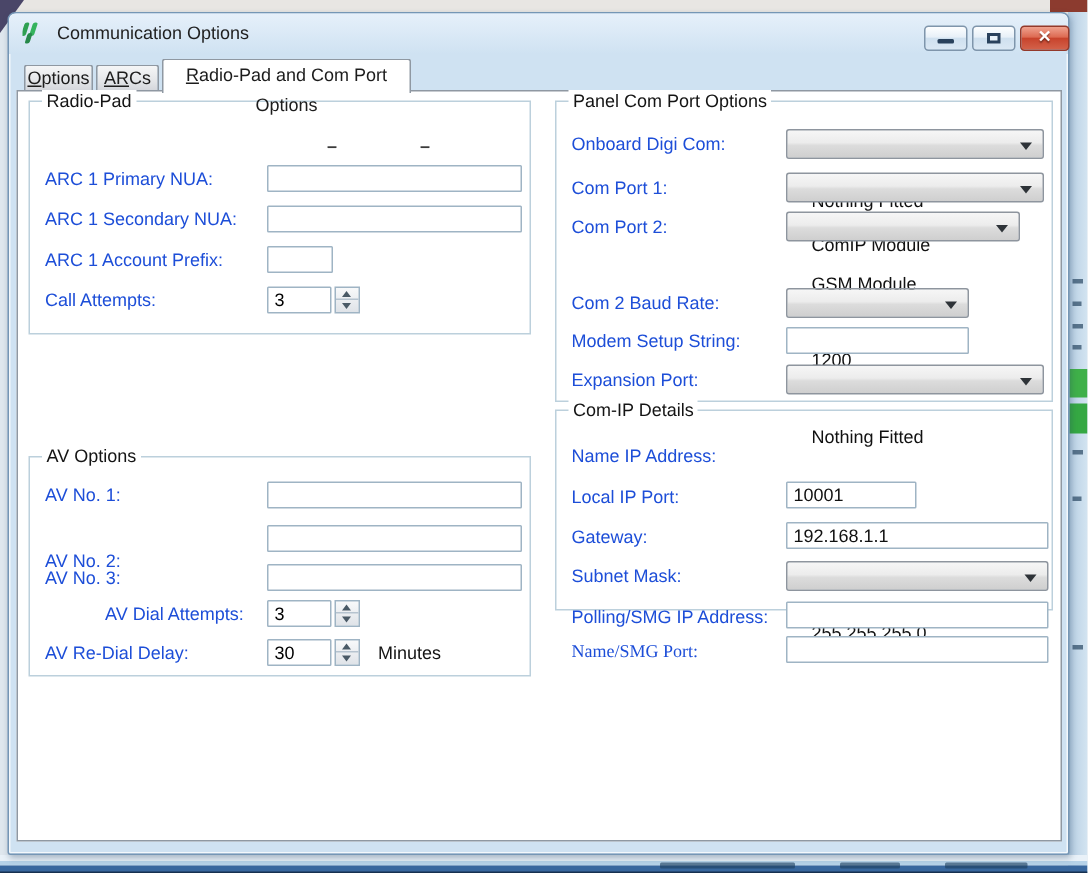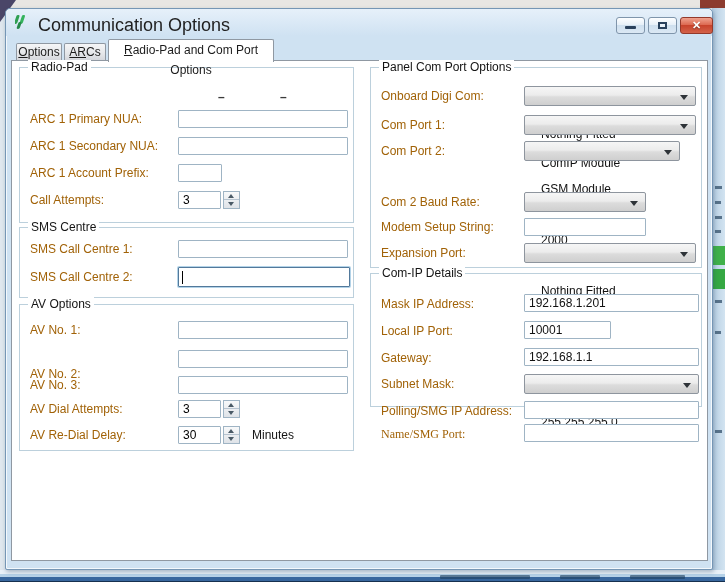--- a/index.html
+++ b/index.html
@@ -23,21 +23,21 @@
   .bk-bot3 { position:absolute; left:0; top:577px; width:725px; height:5px; background:#38679e; border-bottom:1px solid #16304f; }
   .bk-smudge { position:absolute; top:575px; height:4px; background:#1d3d5e; opacity:.6; border-radius:1px; }
 
   
   .dialog { position:absolute; left:5px; top:8px; width:708px; height:562px;
     background:#cfe2f2; border:1px solid #7596b5; border-radius:5px 5px 2px 2px;
     box-shadow:inset 0 0 0 1px rgba(255,255,255,.75), 1px 2px 4px rgba(40,70,100,.35); }
   .titlebar { position:absolute; left:0; top:0; width:100%; height:27px;
     background:linear-gradient(#e6f0fa,#cfe2f2); border-radius:5px 5px 0 0; }
   .app-icon { position:absolute; left:9px; top:5px; width:16px; height:16px; }
-  .title-text { position:absolute; left:32px; top:6px; font-size:18px; color:#1f1f1f;text-align:right; }
+  .title-text { position:absolute; left:32px; top:6px; font-size:12px; color:#1f1f1f;text-align:right; }
   .winbtn { position:absolute; top:8px; height:17px; border:1px solid #7f95ab; border-radius:3px;
     background:linear-gradient(#fdfeff,#e7f0f8 45%,#cfe0ef 50%,#dbe8f4); cursor:default; }
   .winbtn-min { left:610px; width:29px; }
   .winbtn-max { left:642px; width:29px; }
   .winbtn-close { left:674px; width:33px;
     background:linear-gradient(#efa28f,#dd6a52 45%,#c8432c 50%,#d3624a);
     border-color:#93392b; color:#fff; font-weight:bold; font-size:11px;
     text-align:center; line-height:15px; text-shadow:0 1px 1px rgba(0,0,0,.4); }
   .glyph-min { position:absolute; left:8px; bottom:4px; width:11px; height:3px; background:#29415c; border-radius:1px; }
   .glyph-max { position:absolute; left:9px; top:4px; width:9px; height:7px; border:2px solid #29415c; background:#e8f1f9; }
@@ -51,21 +51,21 @@
   .accel { text-decoration:underline; }
 
   
   .panel { position:absolute; left:5px; top:51px; width:697px; height:501px;
     background:#fff; border:1px solid #8f98a2; z-index:2; }
 
   
   .group { position:absolute; border:1px solid #bcd0dc; border-radius:0; }
   .group-title { position:absolute; left:8px; top:-8px; background:#fff; padding:0 3px; color:#141414; }
 
-  .lbl { position:absolute; left:10px; white-space:nowrap; color:#a16207; }
+  .lbl { position:absolute; left:10px; white-space:nowrap; color:#1d4ed8; }
   .suffix { position:absolute; white-space:nowrap; color:#141414; }
   .dash { position:absolute; color:#3a3a3a; font-weight:bold; }
 
   input.tbox { position:absolute; height:18px; border:1px solid #9fb4c4; border-radius:1px;
     background:#fff; font-family:"Liberation Sans",sans-serif; font-size:12px; padding:0 4px; color:#111; }
   input.focused { height:20px; border:1px solid #52799b; box-shadow:0 0 0 1px #b3d3e8; }
   .caret { position:absolute; width:1px; height:13px; background:#000; }
 
   
   .spin-wrap { position:absolute; height:18px; }
@@ -152,44 +152,34 @@
       <span class="lbl" style="top:125px;">Call Attempts:</span>
       <div class="spin-wrap" style="left:158px;top:123px;width:63px;">
         <input value="3" style="">
         <div class="spin-col">
           <div class="spin-btn spin-up"></div>
           <div class="spin-btn spin-dn"></div>
         </div>
       </div>
     </div>
 
-    <div class="group" style="left:7px;top:166px;width:335px;height:71px;">
-      <span class="group-title">SMS Centre</span>
-
-      <span class="lbl" style="top:14px;">SMS Call Centre 1:</span>
-      <input class="tbox" style="left: 158px; top: 12px; width: 170px;" value="">
-
-      <span class="lbl" style="top:42px;">SMS Call Centre 2:</span>
-      <input class="tbox focused" style="left: 158px; top: 39px; width: 172px;" value="">
-      <div class="caret" style="left:162px;top:43px;"></div>
-    </div>
 
     <div class="group" style="left:7px;top:243px;width:335px;height:147px;">
       <span class="group-title">AV Options</span>
 
       <span class="lbl" style="top:18px;">AV No. 1:</span>
       <input class="tbox" style="left: 158px; top: 16px; width: 170px;" value="">
 
       <span class="lbl" style="top:62px;">AV No. 2:</span>
       <input class="tbox" style="left: 158px; top: 45px; width: 170px;" value="">
 
       <span class="lbl" style="top:73px;">AV No. 3:</span>
       <input class="tbox" style="left: 158px; top: 71px; width: 170px;" value="">
 
-      <span class="lbl" style="top:97px;">AV Dial Attempts:</span>
+      <span class="lbl" style="top:97px;margin-left:40px;">AV Dial Attempts:</span>
       <div class="spin-wrap" style="left:158px;top:95px;width:63px;">
         <input value="3" style="">
         <div class="spin-col">
           <div class="spin-btn spin-up"></div>
           <div class="spin-btn spin-dn"></div>
         </div>
       </div>
 
       <span class="lbl" style="top:123px;">AV Re-Dial Delay:</span>
       <div class="spin-wrap" style="left:158px;top:121px;width:63px;">
@@ -218,39 +208,38 @@
       </div>
 
       <span class="lbl" style="top:76px;">Com Port 2:</span>
       <div class="combo" style="left:153px;top:73px;width:156px;">
         <span class="combo-val">GSM Module</span>
         <div class="combo-arrow"></div>
       </div>
 
       <span class="lbl" style="top:127px;">Com 2 Baud Rate:</span>
       <div class="combo" style="left:153px;top:124px;width:122px;">
-        <span class="combo-val">2000</span>
+        <span class="combo-val">1200</span>
         <div class="combo-arrow"></div>
       </div>
 
       <span class="lbl" style="top:152px;">Modem Setup String:</span>
       <input class="tbox" style="left: 153px; top: 150px; width: 122px;" value="">
 
       <span class="lbl" style="top:178px;">Expansion Port:</span>
       <div class="combo" style="left:153px;top:175px;width:172px;">
         <span class="combo-val">Nothing Fitted</span>
         <div class="combo-arrow"></div>
       </div>
     </div>
 
     <div class="group" style="left:358px;top:212px;width:332px;height:134px;">
       <span class="group-title">Com-IP Details</span>
 
-      <span class="lbl" style="top:23px;">Mask IP Address:</span>
-      <input class="tbox" style="left: 153px; top: 20px; width: 175px;" value="192.168.1.201">
+      <span class="lbl" style="top:23px;">Name IP Address:</span>
 
       <span class="lbl" style="top:50px;">Local IP Port:</span>
       <input class="tbox" style="left: 153px; top: 47px; width: 87px;" value="10001">
 
       <span class="lbl" style="top:77px;">Gateway:</span>
       <input class="tbox" style="left: 153px; top: 74px; width: 175px;" value="192.168.1.1">
 
       <span class="lbl" style="top:103px;">Subnet Mask:</span>
       <div class="combo" style="left:153px;top:100px;width:175px;">
         <span class="combo-val">255.255.255.0</span>

